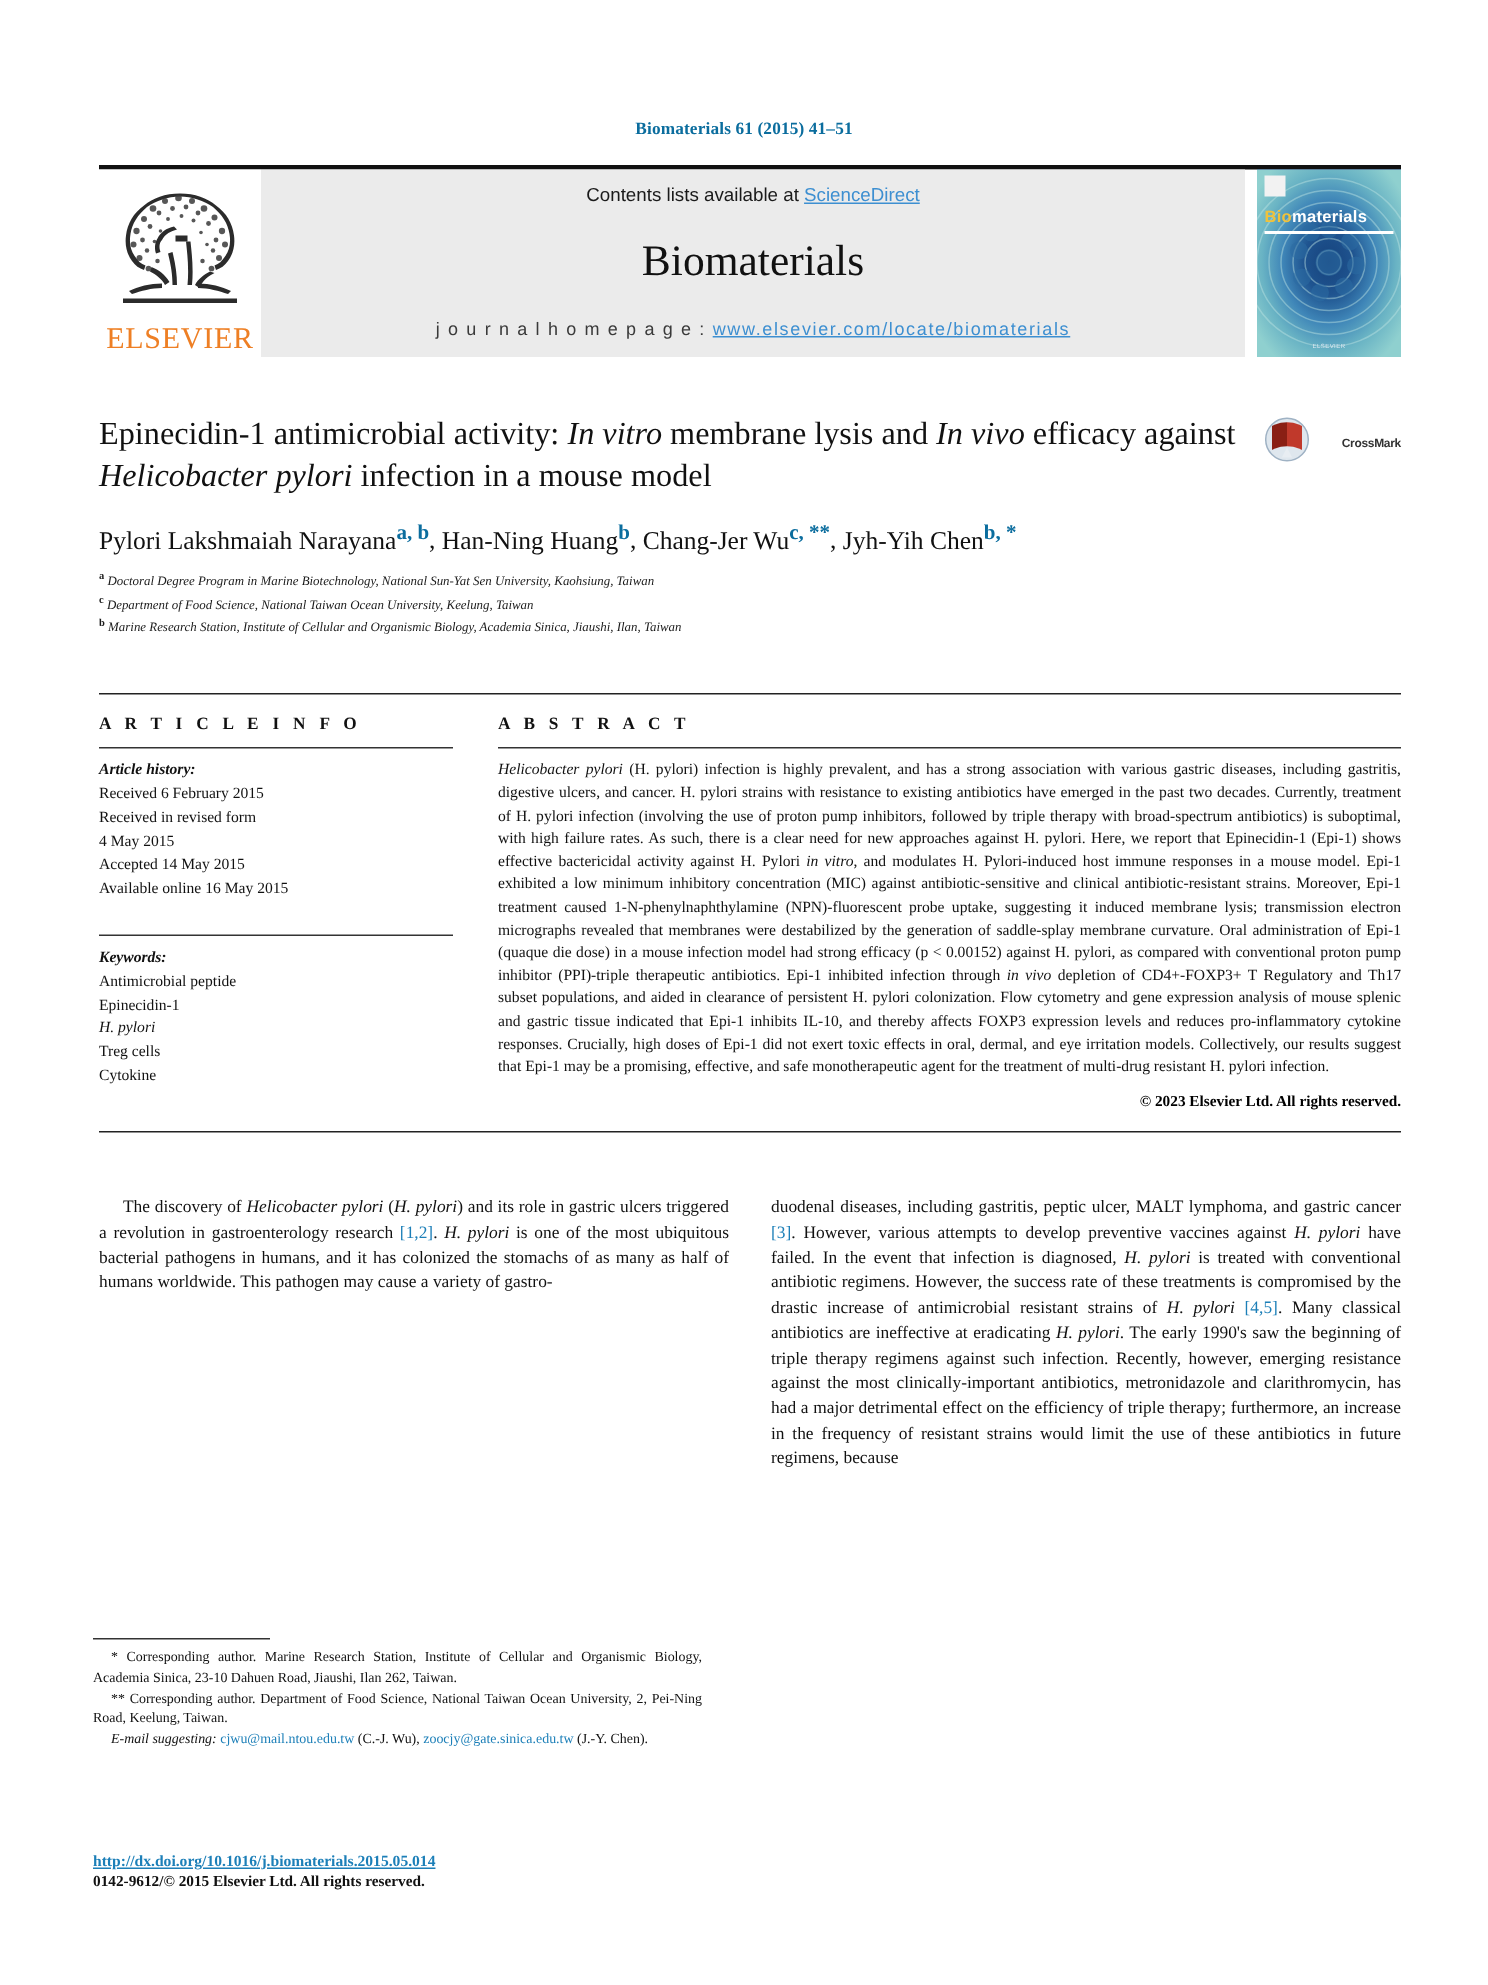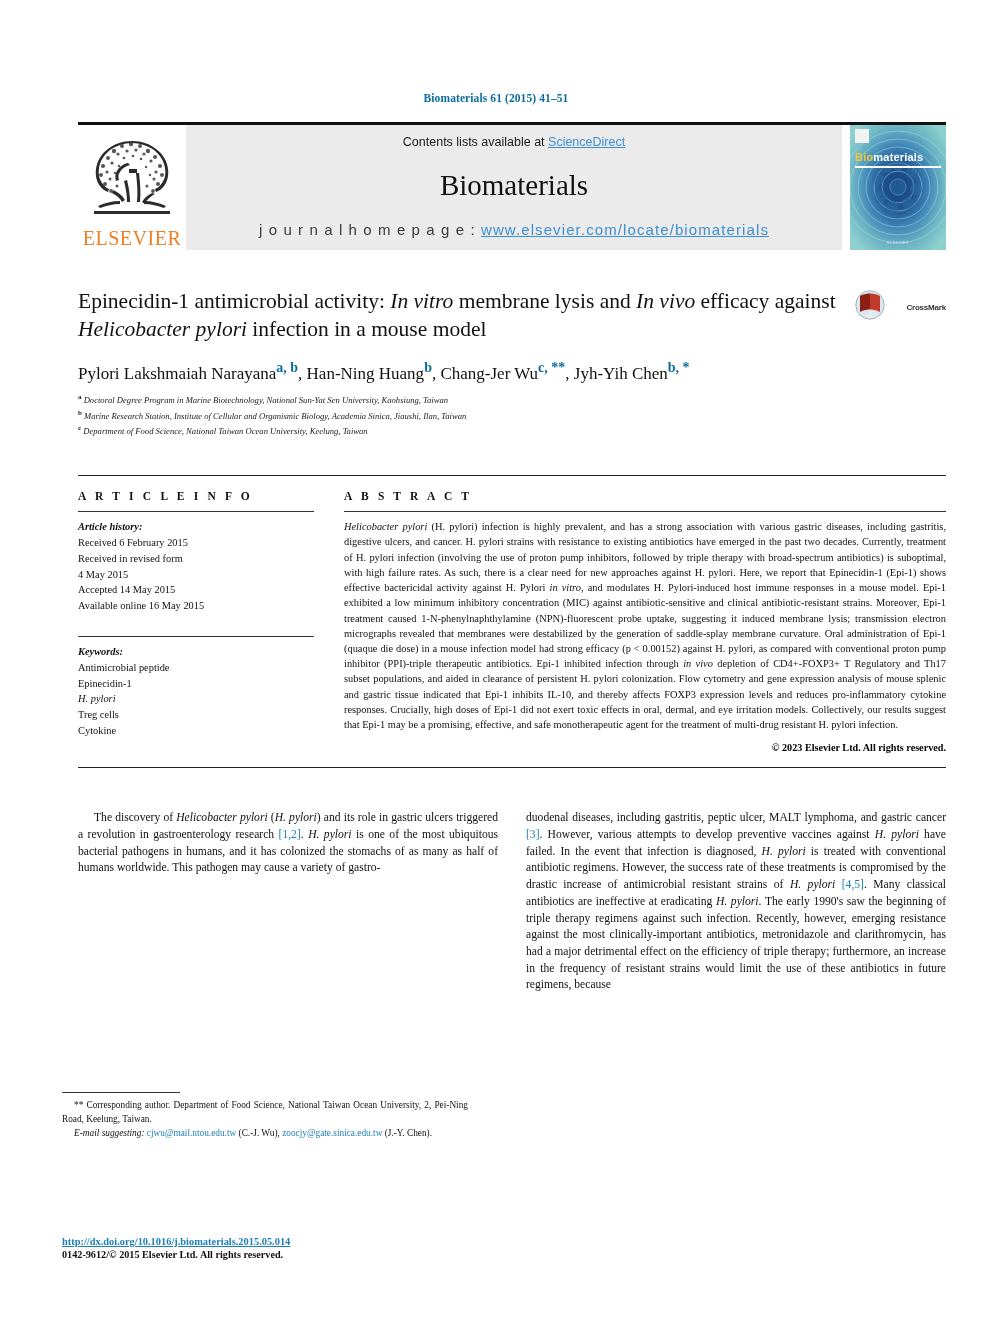--- a/index.html
+++ b/index.html
@@ -6,21 +6,21 @@
   html, body { margin:0; padding:0; }
   body {
     width: 992px;
     height: 1323px;
     background: #ffffff;
     font-family: "Liberation Serif", serif;
     color: #000000;
     position: relative;
     overflow: hidden;
   }
-  .page { position: relative; width: 992px; height: 1323px; padding: 16px; }
+  .page { position: relative; width: 992px; height: 1323px; padding: 4px; }
 
   
   .running-head {
     text-align: center;
     font-family: "Liberation Serif", serif;
     font-weight: bold;
     font-size: 11.5px;
     color: #0b6d9e;
     padding-top: 76px;
     letter-spacing: .1px;
@@ -70,21 +70,21 @@
   }
   .contents-line .sd { color: #3d8fd1; }
   .journal-name {
     font-family: "Liberation Serif", serif;
     font-size: 29px;
     color: #111;
     line-height: 1;
   }
   .homepage-line {
     font-family: "Liberation Sans", sans-serif;
-    font-size: 15px;
+    font-size: 12px;
     letter-spacing: 1.1px;
     color: #3a3a3a;
   }
   .homepage-line .lbl { color:#3a3a3a; }
   .homepage-line .url { color: #3d8fd1; }
 
   .cover-box {
     flex: 0 0 96px;
     width: 96px;
     margin-left: 8px;
@@ -410,22 +410,22 @@
 
     <div class="authors">
       <span><span>Pylori Lakshmaiah Narayana</span><sup>a, b</sup></span>,
       <span><span>Han-Ning Huang</span><sup>b</sup></span>,
       <span><span>Chang-Jer Wu</span><sup>c, **</sup></span>,
       <span><span>Jyh-Yih Chen</span><sup>b, *</sup></span>
     </div>
 
     <div class="affils">
       <div class="affil"><sup>a</sup> <span>Doctoral Degree Program in Marine Biotechnology, National Sun-Yat Sen University, Kaohsiung, Taiwan</span></div>
+      <div class="affil"><sup>c</sup> <span>Department of Food Science, National Taiwan Ocean University, Keelung, Taiwan</span></div>
       <div class="affil"><sup>b</sup> <span>Marine Research Station, Institute of Cellular and Organismic Biology, Academia Sinica, Jiaushi, Ilan, Taiwan</span></div>
-      <div class="affil"><sup>c</sup> <span>Department of Food Science, National Taiwan Ocean University, Keelung, Taiwan</span></div>
     </div>
   </div>
 
   <div class="infoabs">
     <div class="col-info">
       <div class="sec-label">A R T I C L E   I N F O</div>
       <div class="thinrule"></div>
       <div class="info-group">
         <div class="it">Article history:</div>
         <div>Received 6 February 2015</div>
@@ -462,20 +462,21 @@
       <p class="body-p"><span>The discovery of </span><i>Helicobacter pylori</i><span> (</span><i>H. pylori</i><span>) and its role in gastric ulcers triggered a revolution in gastroenterology research </span><a class="ref" href="#">[1,2]</a><span>. </span><i>H. pylori</i><span> is one of the most ubiquitous bacterial pathogens in humans, and it has colonized the stomachs of as many as half of humans worldwide. This pathogen may cause a variety of gastro-</span></p>
     </div>
 
     <div class="bcol">
       <p class="body-p noind"><span>duodenal diseases, including gastritis, peptic ulcer, MALT lymphoma, and gastric cancer </span><a class="ref" href="#">[3]</a><span>. However, various attempts to develop preventive vaccines against </span><i>H. pylori</i><span> have failed. In the event that infection is diagnosed, </span><i>H. pylori</i><span> is treated with conventional antibiotic regimens. However, the success rate of these treatments is compromised by the drastic increase of antimicrobial resistant strains of </span><i>H. pylori</i><span> </span><a class="ref" href="#">[4,5]</a><span>. Many classical antibiotics are ineffective at eradicating </span><i>H. pylori</i><span>. The early 1990's saw the beginning of triple therapy regimens against such infection. Recently, however, emerging resistance against the most clinically-important antibiotics, metronidazole and clarithromycin, has had a major detrimental effect on the efficiency of triple therapy; furthermore, an increase in the frequency of resistant strains would limit the use of these antibiotics in future regimens, because</span></p>
     </div>
   </div>
 
   <div class="footnotes">
     <div class="fn-rule"></div>
+    <div class="fn fn-indent">* Corresponding author. Marine Research Station, Institute of Cellular and Organismic Biology, Academia Sinica, 23-10 Dahuen Road, Jiaushi, Ilan 262, Taiwan.</div>
     <div class="fn fn-indent">** Corresponding author. Department of Food Science, National Taiwan Ocean University, 2, Pei-Ning Road, Keelung, Taiwan.</div>
     <div class="fn fn-indent">
       <i>E-mail suggesting:</i>
       <a class="mail" href="#">cjwu@mail.ntou.edu.tw</a><span> (C.-J. Wu), </span><a class="mail" href="#">zoocjy@gate.sinica.edu.tw</a><span> (J.-Y. Chen).</span>
     </div>
   </div>
 
   <div class="doi-block">
     <a class="doi-link" href="#">http://dx.doi.org/10.1016/j.biomaterials.2015.05.014</a>
     <div class="issn">0142-9612/© 2015 Elsevier Ltd. All rights reserved.</div>

